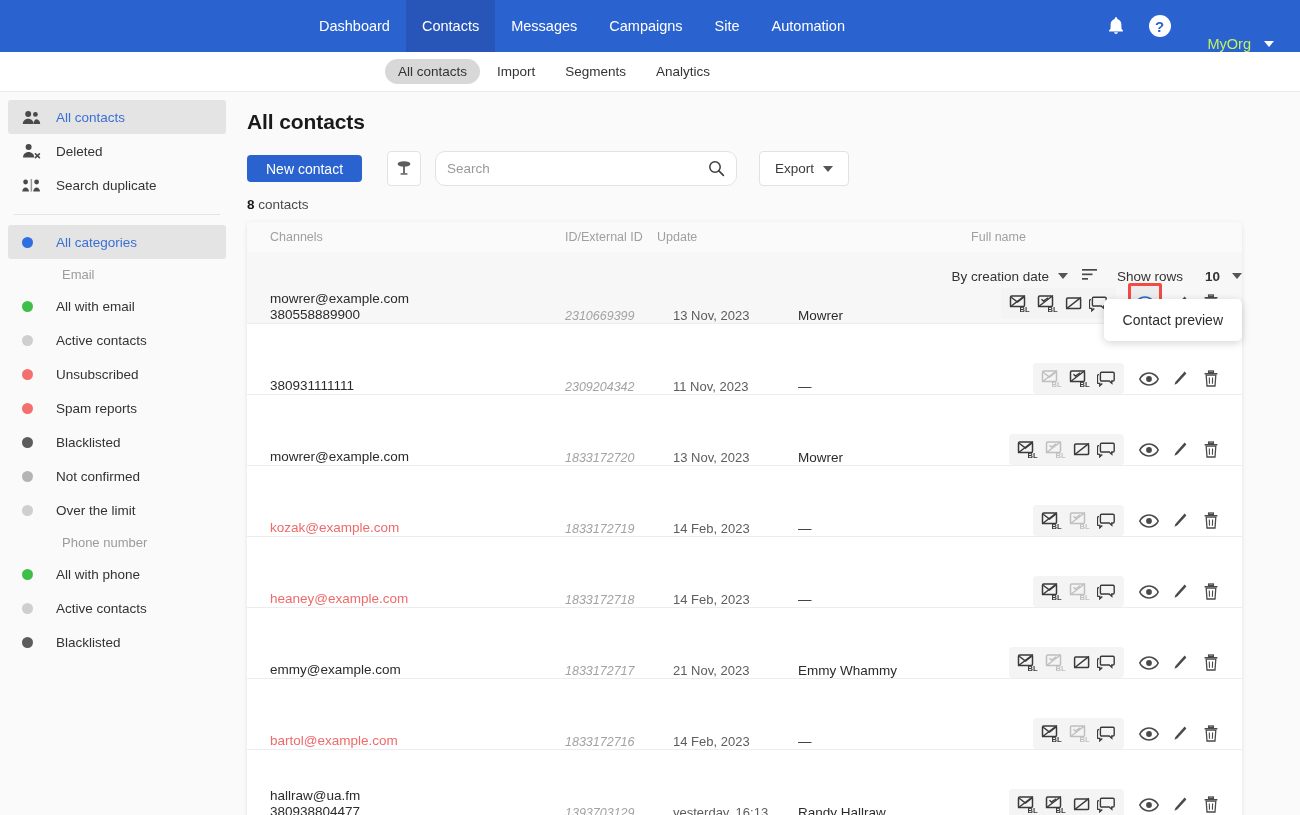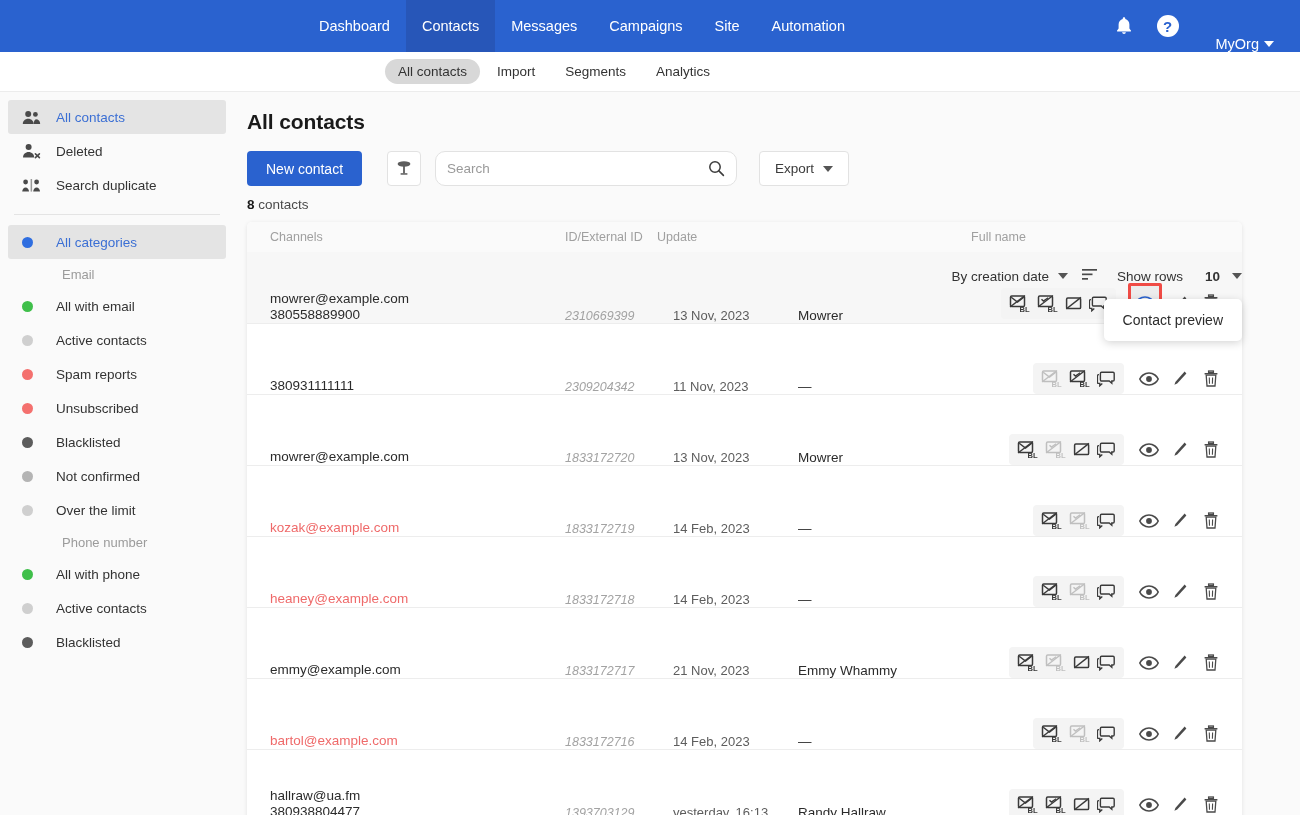--- a/index.html
+++ b/index.html
@@ -31,22 +31,22 @@
     align-items: center; justify-content: center; cursor: pointer;
   }
   .bell { display:block; }
   .qmark {
     width: 22px; height: 22px; border-radius: 50%;
     background: #fff; color: #2a62cf; font-size: 15px; font-weight: bold;
     display: flex; align-items: center; justify-content: center;
     line-height: 1;
   }
   .org {
-    display: flex; align-items: center; gap: 5px;
-    color: #ffffff; font-size: 14.5px; padding: 0 26px 0 26px;
+    display: flex; align-items: center; gap: 13px;
+    color: #bef264; font-size: 14.5px; padding: 0 26px 0 26px;
     cursor: pointer;
     margin-top: 36px;
   }
   .caret-w {
     width: 0; height: 0; border-left: 5px solid transparent;
     border-right: 5px solid transparent; border-top: 6px solid #fff;
   }
 
   
   .subnav {
@@ -90,21 +90,21 @@
 
   
   .main { flex: 1; padding: 0 0 0 13px; position: relative; }
   .page-title {
     font-size: 21px; font-weight: bold; color: #1a1a1a;
     margin: 18px 0 0 0; letter-spacing: -0.1px;
   }
   .toolbar { display: flex; align-items: center; margin-top: 17px; gap: 12px; }
   .btn-primary {
     background: #2a62cf; color: #fff; border: none; border-radius: 4px;
-    height: 35px; padding: 0 19px; font-size: 14px; cursor: pointer;
+    height: 27px; padding: 0 19px; font-size: 14px; cursor: pointer;
     font-family: "Liberation Sans", sans-serif;
   }
   .btn-filter {
     width: 34px; height: 35px; background: #fff; border: 1px solid #e2e2e2;
     border-radius: 4px; display: flex; align-items: center;
     justify-content: center; cursor: pointer; margin-left: 13px;
   }
   .search-box {
     width: 302px; height: 35px; background: #fff; border: 1px solid #e2e2e2;
     border-radius: 10px; display: flex; align-items: center;
@@ -297,27 +297,27 @@
         <div class="side-item">
           <span class="side-ico">
             <span class="dot" style="background:#cfcfcf"></span>
           </span>
           <span class="side-label">Active contacts</span>
         </div>
         <div class="side-item">
           <span class="side-ico">
             <span class="dot" style="background:#f4706e"></span>
           </span>
+          <span class="side-label">Unsubscribed</span>
+        </div>
+        <div class="side-item">
+          <span class="side-ico">
+            <span class="dot" style="background:#f4706e"></span>
+          </span>
           <span class="side-label">Spam reports</span>
-        </div>
-        <div class="side-item">
-          <span class="side-ico">
-            <span class="dot" style="background:#f4706e"></span>
-          </span>
-          <span class="side-label">Unsubscribed</span>
         </div>
         <div class="side-item">
           <span class="side-ico">
             <span class="dot" style="background:#5c5c5c"></span>
           </span>
           <span class="side-label">Blacklisted</span>
         </div>
         <div class="side-item">
           <span class="side-ico">
             <span class="dot" style="background:#b4b4b4"></span>

